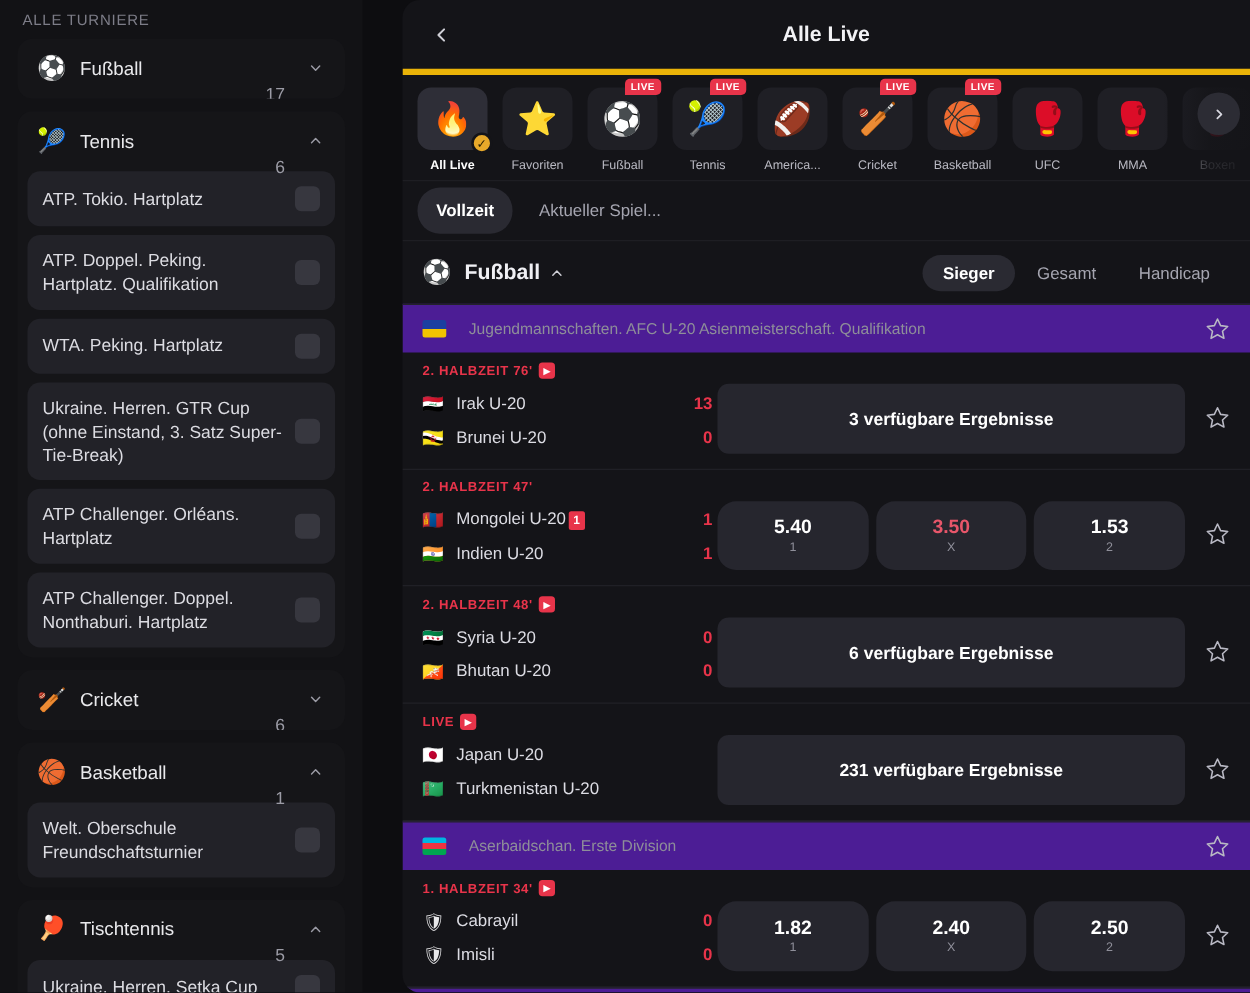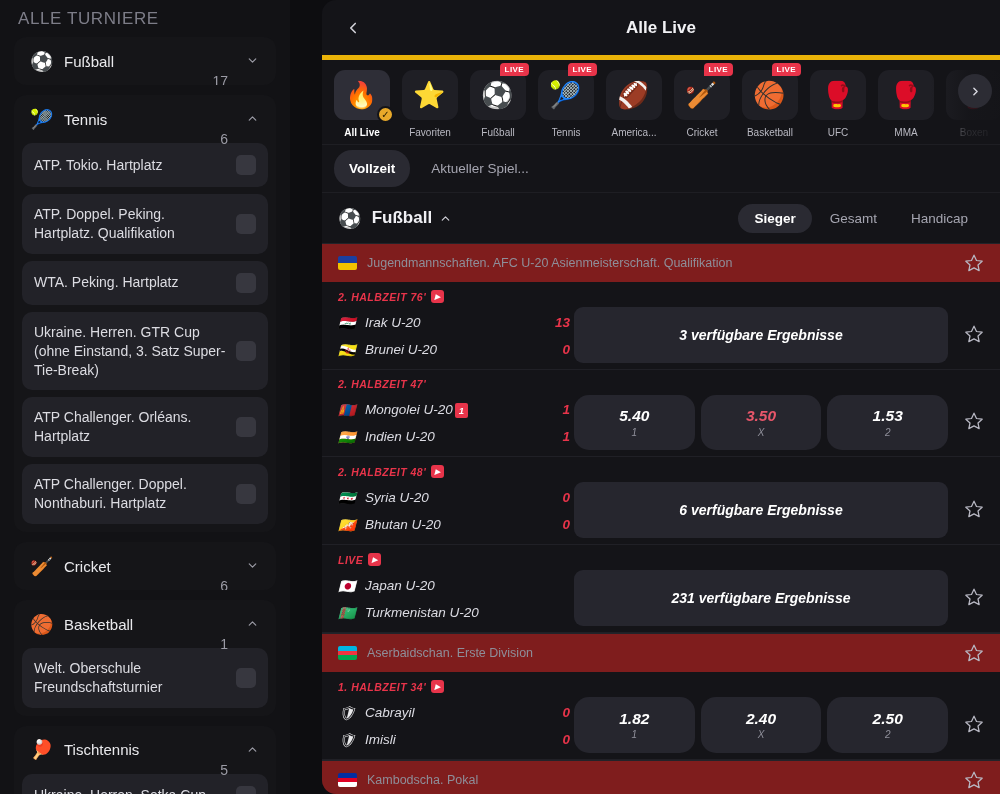--- a/index.html
+++ b/index.html
@@ -14,21 +14,21 @@
 
   
   .sidebar {
     width: 290px; height: 794px;
     background: #121215;
     padding: 0 14px;
     overflow: hidden;
     flex: 0 0 290px;
   }
   .sidebar-title {
-    font-size: 17px; letter-spacing: .6px; color: #7d7d88;
+    font-size: 12px; letter-spacing: .6px; color: #7d7d88;
     padding: 9px 4px 8px 4px; text-transform: uppercase;
   }
   .sport-group {
     background: #151518; border-radius: 12px; margin-bottom: 10px;
     overflow: hidden;
   }
   .sport-head {
     display: flex; align-items: center; gap: 12px;
     height: 48px; padding: 0 16px; cursor: pointer;
   }
@@ -146,42 +146,41 @@
   .market-tabs { margin-left: auto; display: flex; gap: 2px; align-items: center; }
   .market-tab {
     padding: 7px 16px; border-radius: 18px; font-size: 13.5px;
     color: #a5a5b0; cursor: pointer;
   }
   .market-tab.active { background: #2a2a32; color: #fff; font-weight: bold; }
 
   
   .league-block { margin: 0 0 0 0; }
   .league-head {
-    display: flex; align-items: center; gap: 10px;
-    background: #7f1d1d; padding: 9px 16px;
+    display: flex; align-items: center; gap: 18px;
+    background: #4c1d95; padding: 9px 16px;
     border-top: 1px solid #232329;
     cursor: pointer;
   }
   .league-flag {
     width: 19px; height: 14px; border-radius: 2px; flex: 0 0 19px;
     overflow: hidden; display: block;
   }
   .league-name { font-size: 12.5px; color: #8e8e99; flex: 1; }
   .star {
     width: 20px; height: 20px; flex: 0 0 20px; cursor: pointer;
     color: #b9b9c4;
   }
   .star svg { display: block; }
 
   .match-row {
     display: flex; align-items: stretch; gap: 4px;
-    padding: 8px 16px 6px 16px;
+    padding: 8px 16px 12px 16px;
     border-bottom: 1px solid #202026;
     position: relative;
-    font-style: italic;
   }
   .match-left { width: 232px; flex: 0 0 232px; }
   .match-status {
     font-size: 10.5px; font-weight: bold; color: #e8344a;
     letter-spacing: .5px; margin-bottom: 6px;
     display: flex; align-items: center; gap: 5px;
   }
   .play-badge {
     display: inline-flex; align-items: center; justify-content: center;
     width: 13px; height: 13px; border-radius: 3px; background: #e8344a;

